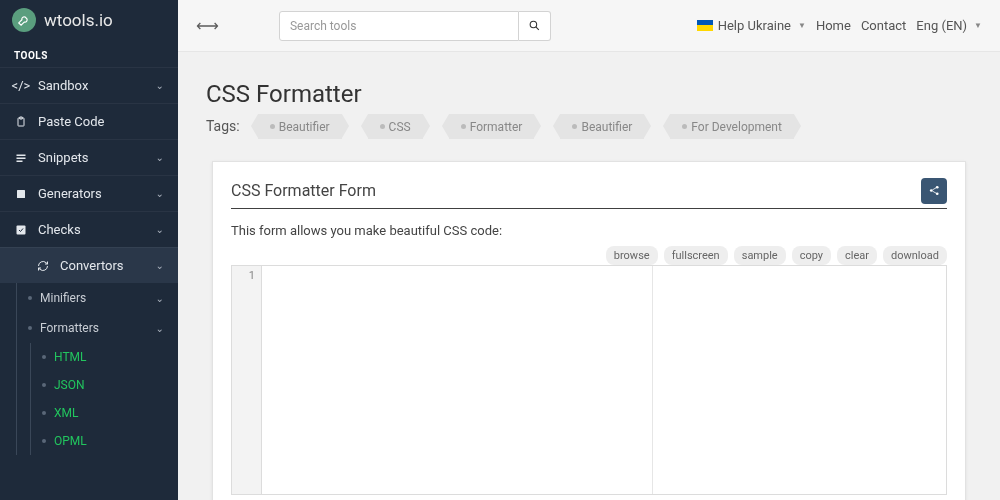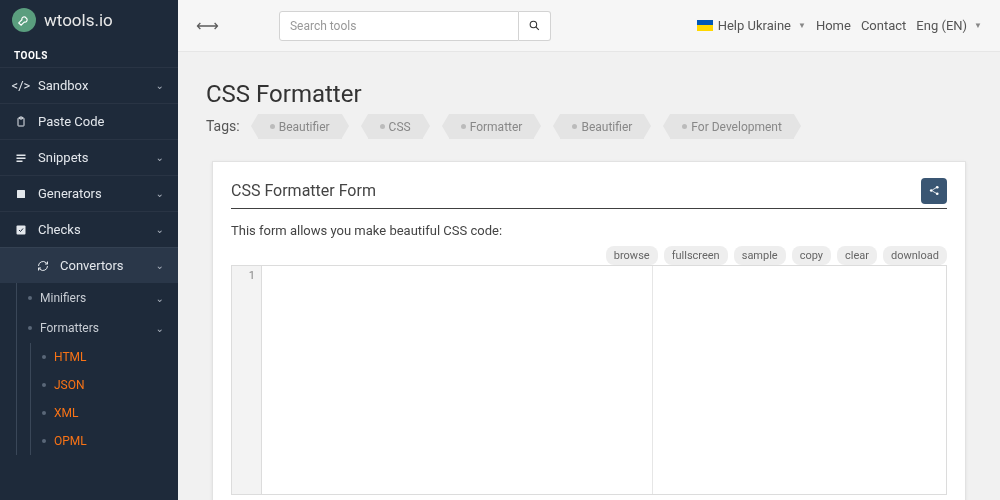--- a/index.html
+++ b/index.html
@@ -12,21 +12,21 @@
 .logo-text { font-size:17px; color:#e8e8e8; }
 .tools-head { font-size:10px; font-weight:700; letter-spacing:0.5px; padding:10px 14px 6px; color:#fff; }
 .nav-item { display:flex; align-items:center; padding:10px 14px; font-size:13px; color:#e3e7ec; cursor:pointer; position:relative; border-top:1px solid rgba(255,255,255,0.05); }
 .nav-item .ic { width:14px; height:14px; margin-right:10px; flex-shrink:0; display:inline-flex; align-items:center; justify-content:center; }
 .nav-item .chev { margin-left:auto; font-size:10px; color:#aab2bd; }
 .nav-item.active { background:#2a3749;padding-left:36px; }
 .sub-item { display:flex; align-items:center; padding:8px 14px 8px 28px; font-size:12px; color:#c8cdd4; cursor:pointer; position:relative; }
 .sub-item .chev { margin-left:auto; font-size:10px; color:#aab2bd; }
 .sub-item::before { content:""; position:absolute; left:16px; top:0; bottom:0; width:1px; background:#3a4758; }
 .sub-item .dot { width:4px; height:4px; border-radius:50%; background:#5a6778; margin-right:8px; flex-shrink:0; }
-.leaf-item { display:flex; align-items:center; padding:7px 14px 7px 42px; font-size:12px; color:#f97316; cursor:pointer; position:relative; }
+.leaf-item { display:flex; align-items:center; padding:7px 14px 7px 42px; font-size:12px; color:#22c55e; cursor:pointer; position:relative; }
 .leaf-item::before { content:""; position:absolute; left:16px; top:0; bottom:0; width:1px; background:#3a4758; }
 .leaf-item::after { content:""; position:absolute; left:30px; top:0; bottom:0; width:1px; background:#3a4758; }
 .leaf-item .dot { width:4px; height:4px; border-radius:50%; background:#5a6778; margin-right:8px; flex-shrink:0; }
 
 
 .main { flex:1; display:flex; flex-direction:column; background:#f1f1f1; height:500px; }
 .topbar { height:52px; background:#f6f6f6; border-bottom:1px solid #e6e6e6; display:flex; align-items:center; padding:0 18px; gap:20px; }
 .expand-ic { font-size:16px; color:#5c5c5c; cursor:pointer; }
 .search-wrap { display:flex; margin-left:40px; }
 .search-input { width:240px; height:30px; border:1px solid #d3d3d3; border-radius:3px 0 0 3px; padding:0 10px; font-size:12px; outline:none; color:#333; }

